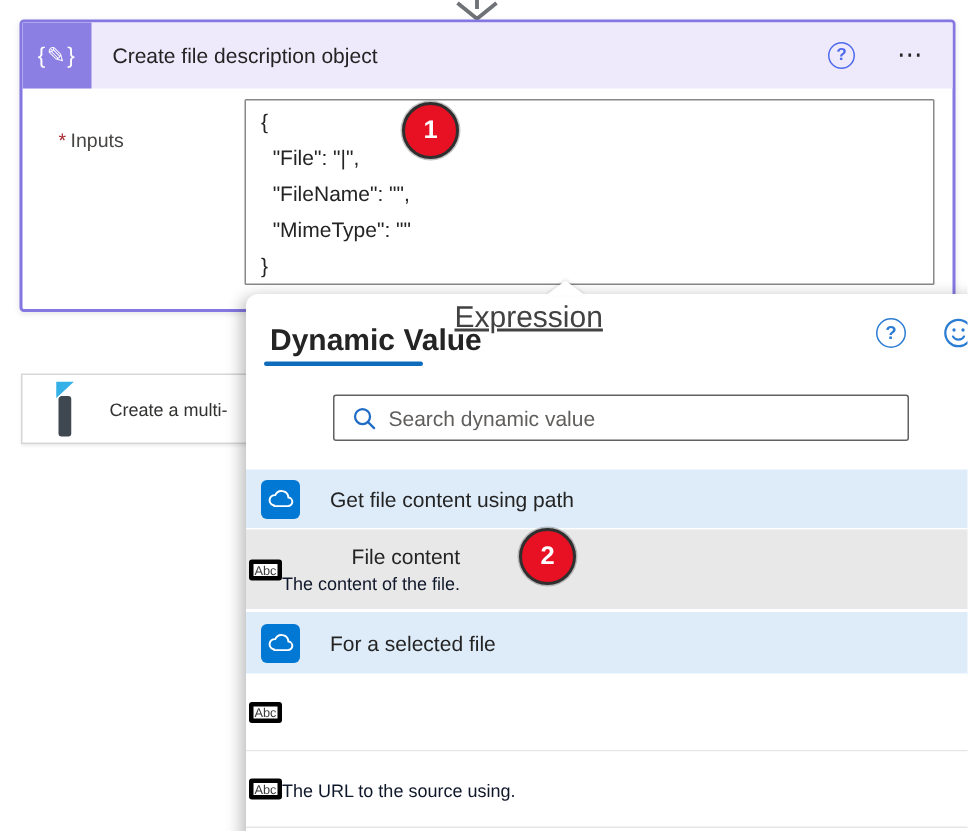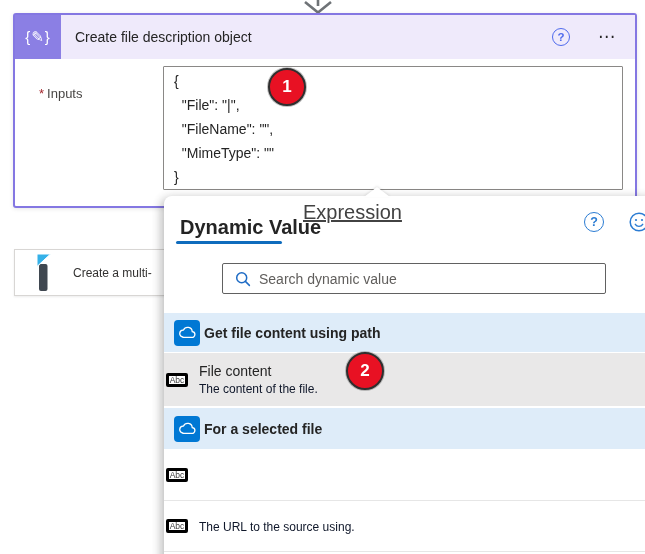--- a/index.html
+++ b/index.html
@@ -95,31 +95,31 @@
   .value-list{position:absolute;left:0;top:117px;width:100%;}
   .group-header{
     height:40px;background:#deecf9;display:flex;align-items:center;cursor:pointer;
     border-bottom:1px solid #ffffff;box-sizing:border-box;
   }
   .group-header.second{margin-top:2px;height:42px;}
   .onedrive-icon{
     width:26px;height:26px;border-radius:4px;background:#0078d4;margin-left:10px;
     flex:0 0 26px;display:flex;align-items:center;justify-content:center;
   }
-  .group-title{margin-left:4px;font-size:14px;font-weight:700;color:#242424;}
+  .group-title{margin-left:20px;font-size:14px;font-weight:400;color:#242424;}
   .value-item{display:flex;align-items:center;cursor:pointer;background:#ffffff;box-sizing:border-box;}
   .value-item.selected{background:#e9e8e8;height:53px;}
   .value-item.plain{height:51px;border-bottom:1px solid #e6e6e6;}
   .abc-icon{
     width:22px;height:14px;margin-left:2px;flex:0 0 22px;box-sizing:border-box;
     border:3px solid #000000;border-radius:2px;background:#fff;
     font-size:8.5px;color:#3b3b3b;display:flex;align-items:center;justify-content:center;
     font-weight:400;letter-spacing:0;
   }
-  .item-text{margin-left:11px;display:flex;flex-direction:column;}
+  .item-text{display:flex;flex-direction:column;align-items:flex-end;}
   .item-name{font-size:14px;color:#242424;line-height:17px;}
   .item-desc{font-size:12px;color:#0f172a;line-height:15px;margin-top:2px;}
 </style>
 </head>
 <body>
 
 <div class="flow-arrow">
   <svg width="34" height="14" viewBox="0 0 34 14">
     <line x1="17" y1="0" x2="17" y2="6" stroke="#6f7377" stroke-width="2.6"></line>
     <polyline points="4,2 17,12.5 30,2" fill="none" stroke="#6f7377" stroke-width="2.6"></polyline>

